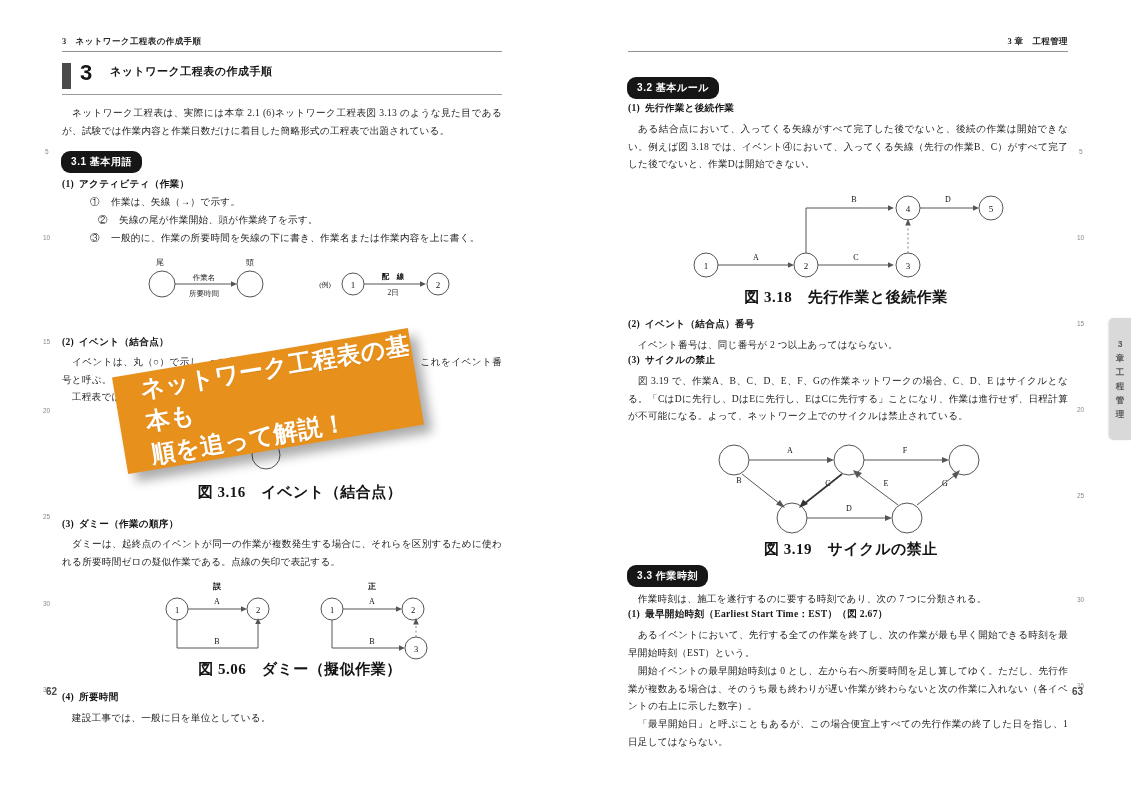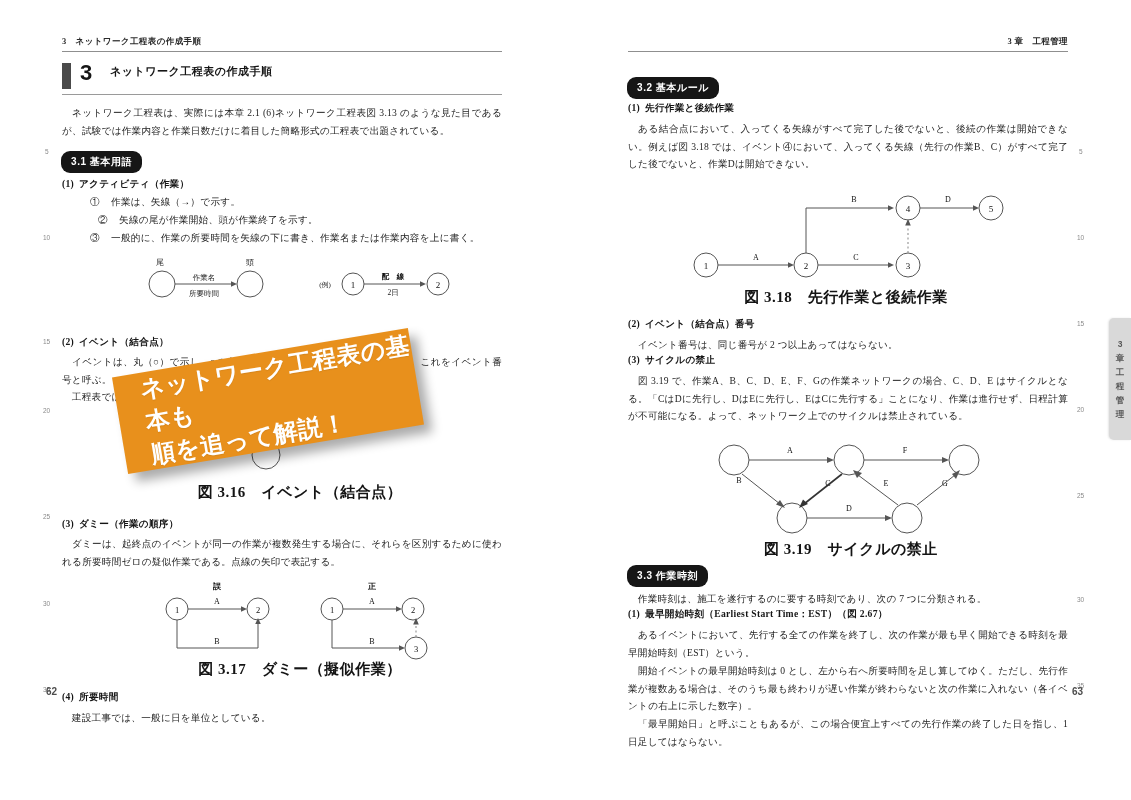--- a/index.html
+++ b/index.html
@@ -234,21 +234,21 @@
         <path d="M182 42 L182 70 L250 70" fill="none" stroke="#555" stroke-width="1"></path>
         <polygon points="255,70 249,67.2 249,72.8" fill="#555"></polygon>
         <text x="222" y="66" font-size="8" text-anchor="middle" fill="#111" class="t">B</text>
         <circle cx="266" cy="70" r="11" fill="#fff" stroke="#555" stroke-width="1"></circle>
         <text x="266" y="73.5" font-size="8.5" text-anchor="middle" fill="#111" class="t">3</text>
 
         <line x1="266" y1="59" x2="266" y2="46" stroke="#999" stroke-width="1.2" stroke-dasharray="2,2.5"></line>
         <polygon points="266,40 263.2,46.5 268.8,46.5" fill="#555"></polygon>
       </svg>
     </div>
-    <div class="figcap" style="left:150px;top:660px;width:300px;">図 3.17　ダミー（擬似作業）</div>
+    <div class="figcap" style="left:150px;top:660px;width:300px;">図 5.06　ダミー（擬似作業）</div>
 
     <div class="hd" style="left:62px;top:691px;">
       <span class="pno">(4)</span><span>所要時間</span>
     </div>
     <div class="para" style="left:62px;top:709px;width:440px;">　建設工事では、一般に日を単位としている。</div>
 
     <div class="lineno" style="left:45px;top:148px;">5</div>
     <div class="lineno" style="left:43px;top:234px;">10</div>
     <div class="lineno" style="left:43px;top:338px;">15</div>
     <div class="lineno" style="left:43px;top:407px;">20</div>

